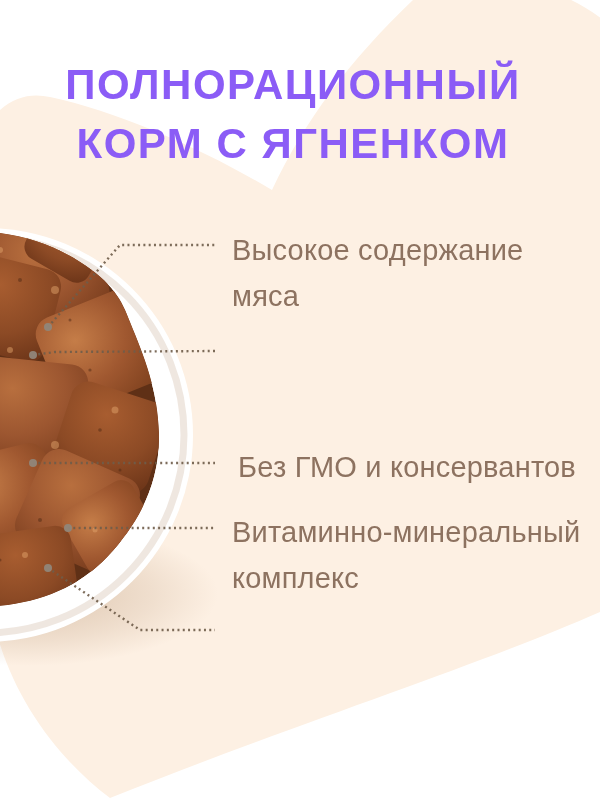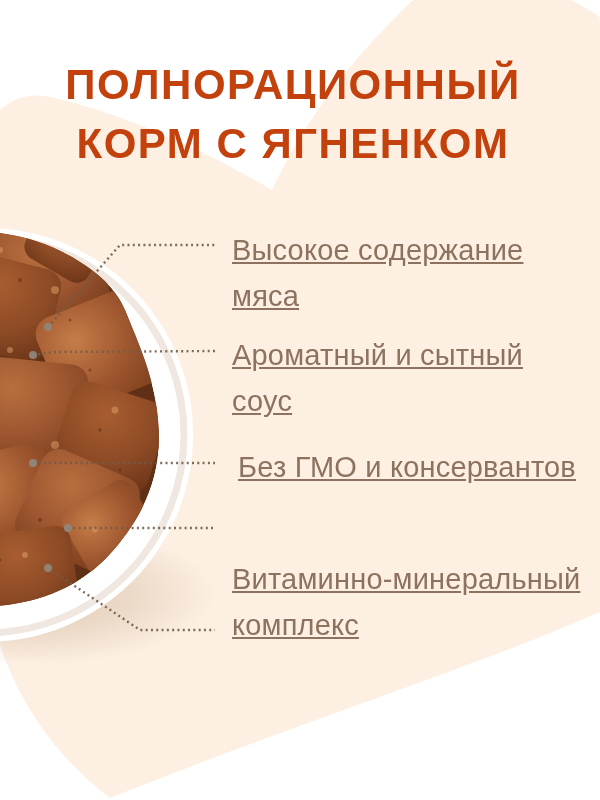--- a/index.html
+++ b/index.html
@@ -12,39 +12,38 @@
   }
   svg.art{position:absolute;left:0;top:0;width:600px;height:800px;display:block;}
   .title{
     position:absolute;
     left:0;top:55px;width:586px;
     text-align:center;
     font-size:42px;
     font-weight:700;
     line-height:59px;
     letter-spacing:1.5px;
-    color:#c2410c;
+    color:#8b5cf6;
     white-space:pre-line;
   }
   .feature{
     position:absolute;
     left:232px;
     width:350px;
     font-size:29px;
     font-weight:400;
     line-height:46px;
     letter-spacing:0.2px;
     color:#8d7260;
     white-space:pre-line;
-    text-decoration:underline;
   }
   .feature.f1{top:227px;}
   .feature.f2{top:332px;}
   .feature.f3{top:444px;text-align:center;}
-  .feature.f4{top:509px;margin-top:47px;}
+  .feature.f4{top:509px;}
   .feature.f5{top:611px;}
 </style>
 </head>
 <body>
 
 <div class="canvas">
 
   <svg class="art" viewBox="0 0 600 800">
     <defs>
       <radialGradient id="g1" cx="35%" cy="30%" r="85%">
@@ -145,19 +144,17 @@
       <circle cx="68" cy="528" r="4"></circle>
       <circle cx="48" cy="568" r="4"></circle>
     </g>
   </svg>
 
   <div class="title">ПОЛНОРАЦИОННЫЙ
 КОРМ С ЯГНЕНКОМ</div>
 
   <div class="feature f1">Высокое содержание
 мяса</div>
-  <div class="feature f2">Ароматный и сытный
-соус</div>
   <div class="feature f3">Без ГМО и консервантов</div>
   <div class="feature f4">Витаминно-минеральный
 комплекс</div>
 
 </div>
 
 </body></html>

